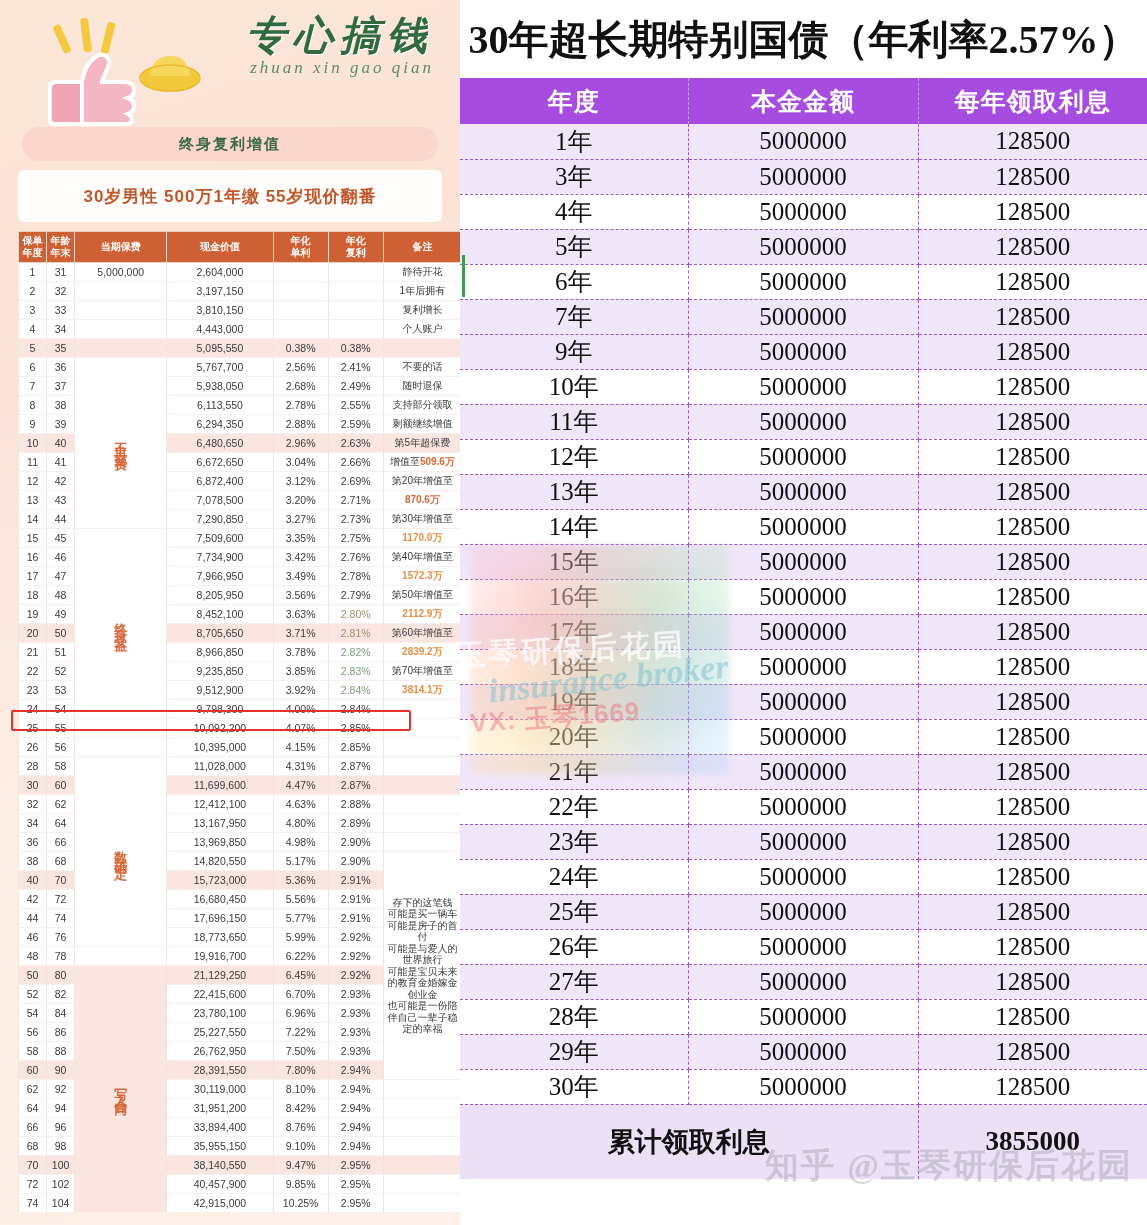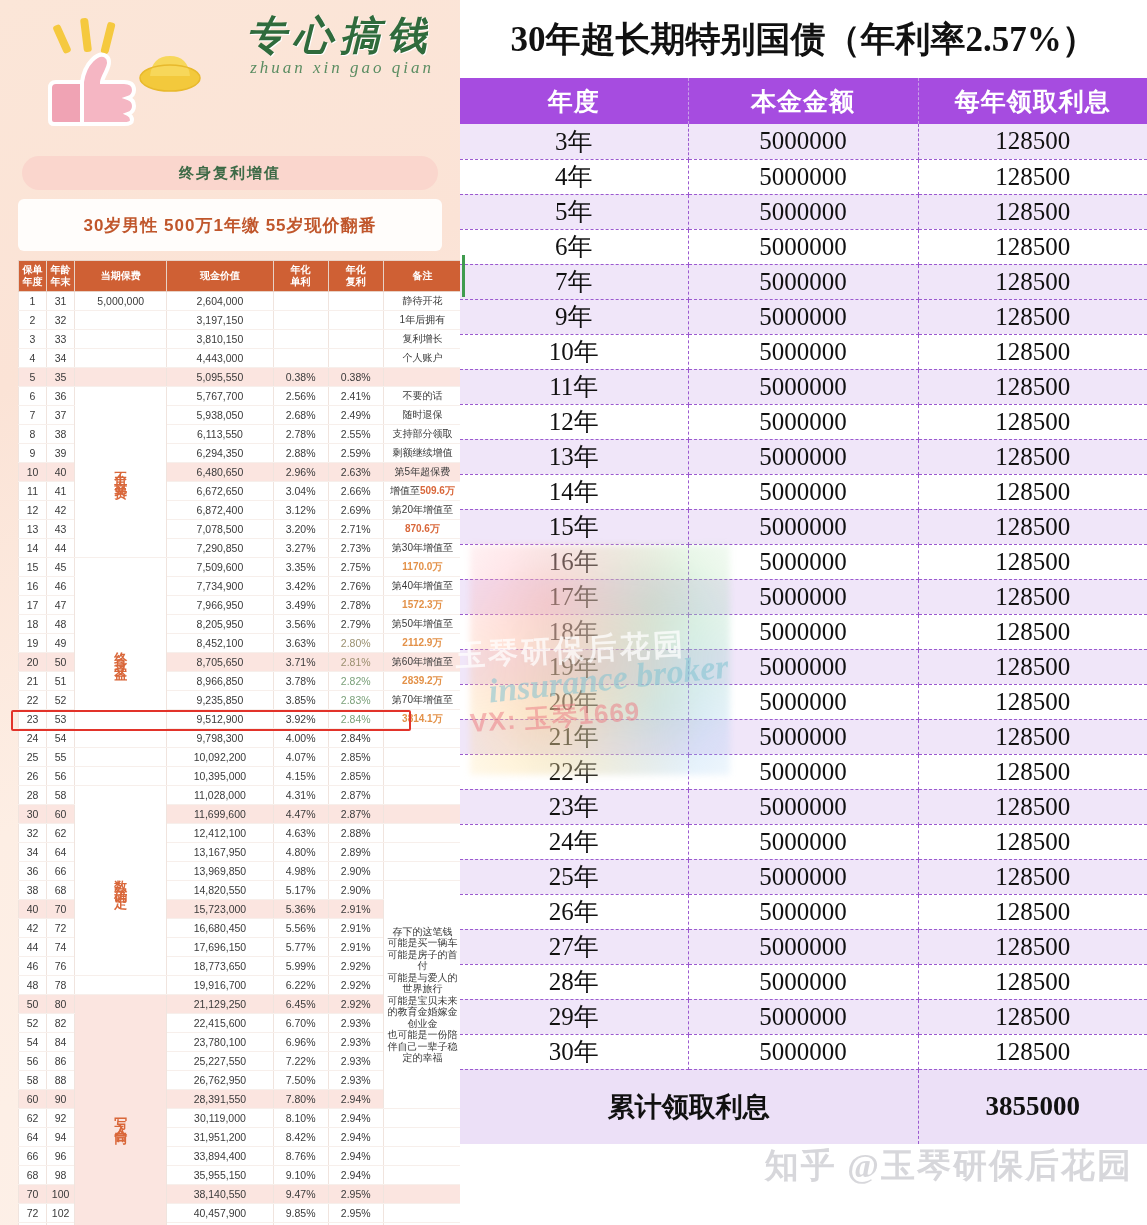--- a/index.html
+++ b/index.html
@@ -18,21 +18,21 @@
     width: 460px; height: 1225px;
     background: linear-gradient(160deg, #fbe6d8 0%, #fbe3d6 28%, #fdeee4 60%, #fdf0e8 100%);
     overflow: hidden;
     flex: 0 0 460px;
   }
   .left-inner { position: relative; z-index: 3; padding: 0 10px; }
 
   
   .brand {
     position: relative;
-    height: 156px;
+    height: 127px;
   }
   .thumb-wrap {
     position: absolute; left: 30px; top: 18px; width: 130px; height: 110px;
   }
   .spark { position: absolute; background: #f5c93f; border-radius: 3px; }
   .s1 { width: 8px; height: 30px; left: 18px; top: 6px; transform: rotate(-24deg); }
   .s2 { width: 8px; height: 34px; left: 42px; top: 0px; transform: rotate(-7deg); }
   .s3 { width: 8px; height: 32px; left: 64px; top: 4px; transform: rotate(14deg); }
   .thumb-icon { position: absolute; left: 8px; top: 30px; }
 
@@ -136,21 +136,21 @@
     position: relative;
     width: 687px; height: 1225px;
     background: #ffffff;
     flex: 0 0 687px;
     overflow: hidden;
   }
   .gb-title {
     height: 78px;
     display: flex; align-items: center; justify-content: center;
     font-family: "Liberation Serif", "DejaVu Serif", serif;
-    font-size: 35px; font-weight: 700; color: #111111;
+    font-size: 40px; font-weight: 700; color: #111111;
     letter-spacing: 0px;
   }
   table.gb {
     width: 687px; border-collapse: collapse;
     font-family: "Liberation Serif", "DejaVu Serif", serif;
   }
   table.gb thead th {
     background: #a64ce0;
     color: #ffffff;
     font-size: 25px; font-weight: 700;
@@ -698,20 +698,25 @@
       </colgroup>
       <thead>
         <tr>
           <th>年度</th>
           <th>本金金额</th>
           <th>每年领取利息</th>
         </tr>
       </thead>
       <tbody id="gb-body">
           <tr class="odd">
+            <td>1年</td>
+            <td>5000000</td>
+            <td>128500</td>
+          </tr>
+          <tr class="odd">
             <td>3年</td>
             <td>5000000</td>
             <td>128500</td>
           </tr>
           <tr>
             <td>4年</td>
             <td>5000000</td>
             <td>128500</td>
           </tr>
           <tr class="odd">

